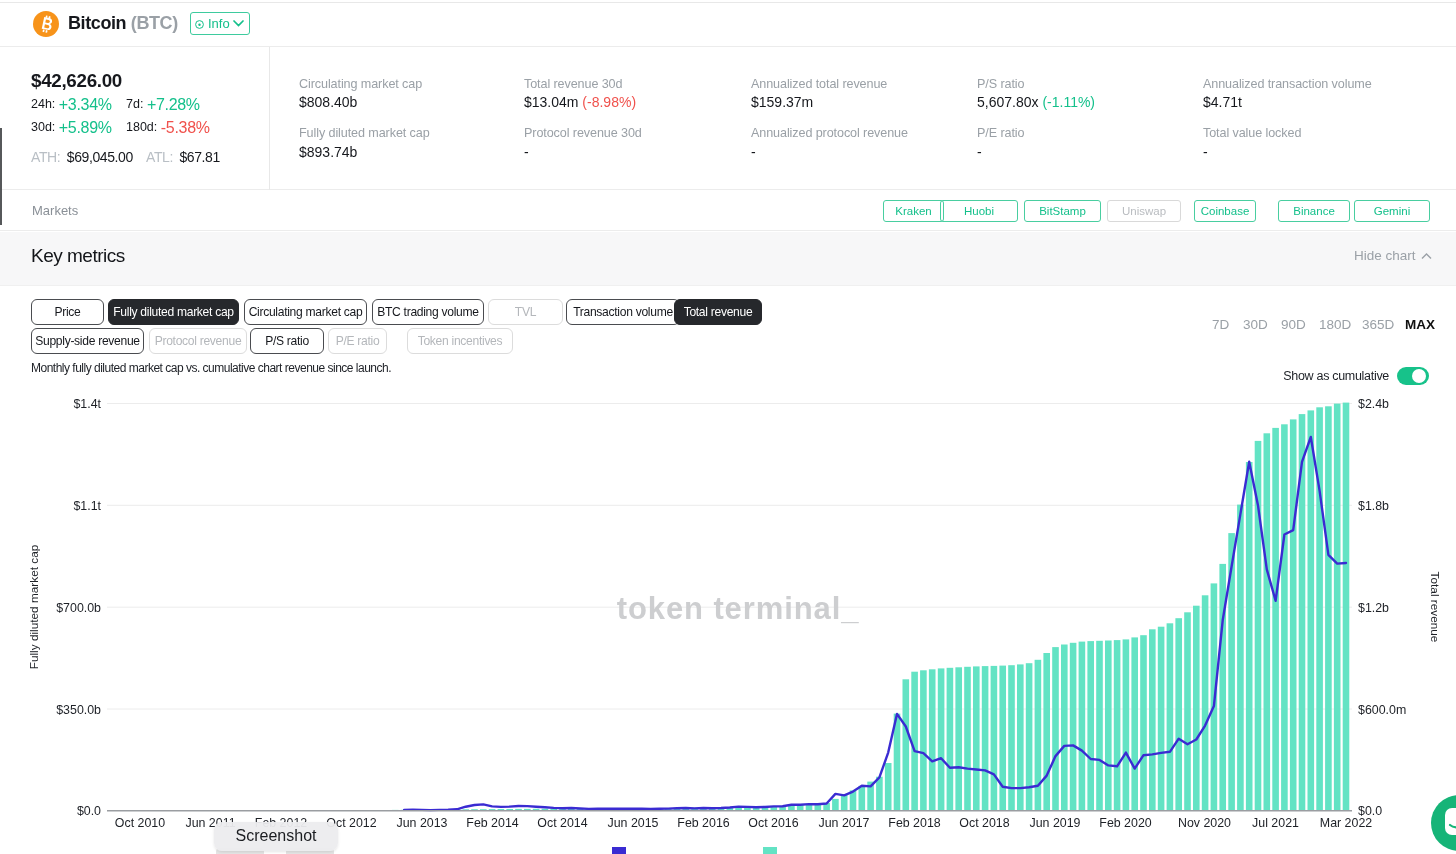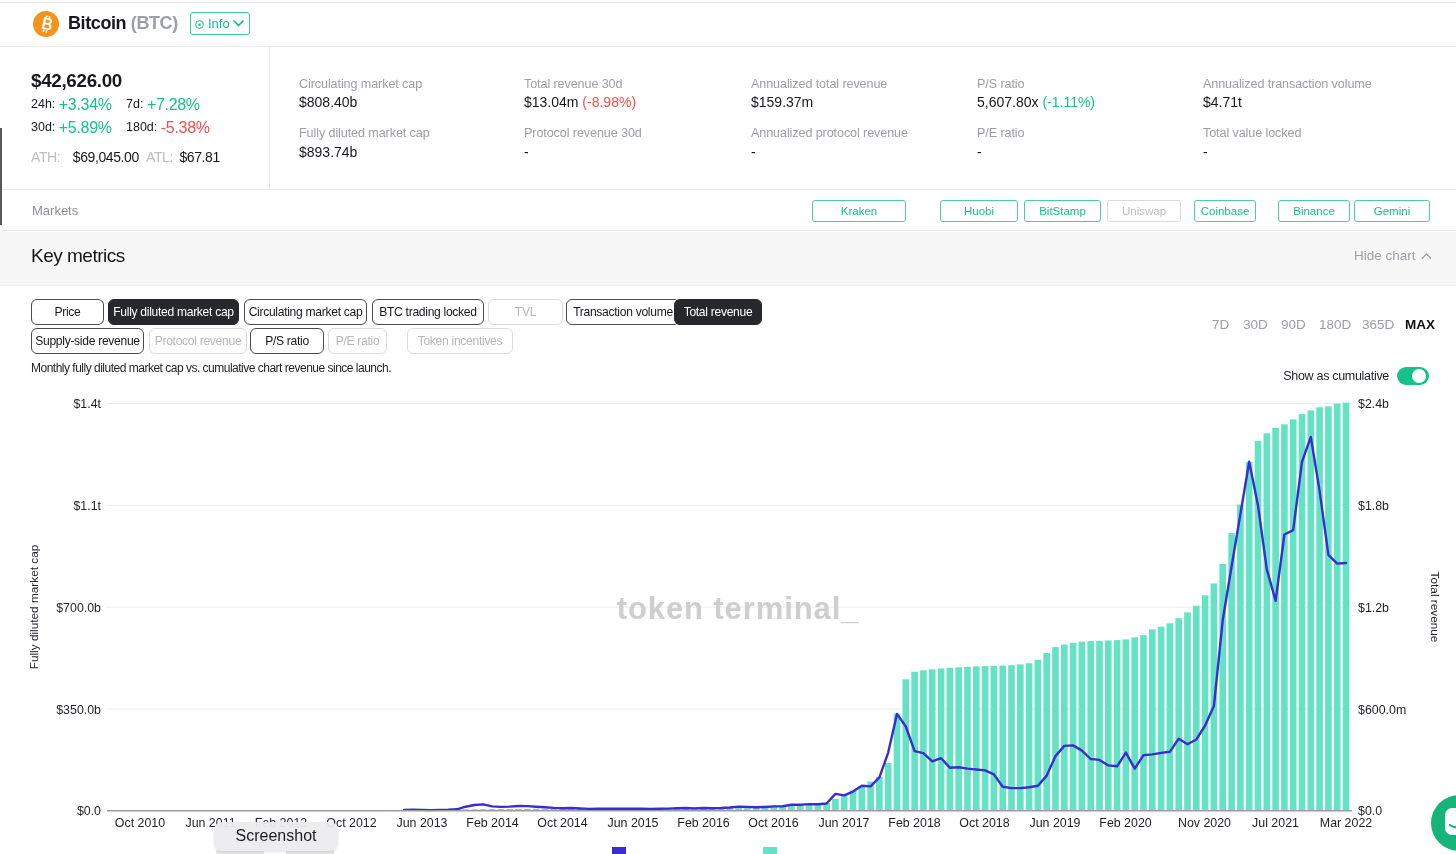--- a/index.html
+++ b/index.html
@@ -42,21 +42,21 @@
 </svg>
 
 <div class="abs" style="left:0;top:47px;width:1456px;height:143px;border-bottom:1px solid #ececec;background:#fff"></div>
 <div class="abs" style="left:269px;top:47px;width:1px;height:143px;background:#e8e8e8"></div>
 
 <div class="abs" style="left:31px;top:70px;font-size:18.8px;font-weight:700;letter-spacing:-0.3px">$42,626.00</div>
 <div class="abs" style="left:31px;top:96px;font-size:12.5px;line-height:16px"><span style="vertical-align:2px">24h:</span> <span class="green" style="font-size:16px;letter-spacing:-0.3px">+3.34%</span></div>
 <div class="abs" style="left:126px;top:96px;font-size:12.5px"><span style="vertical-align:2px">7d:</span> <span class="green" style="font-size:16px;letter-spacing:-0.3px">+7.28%</span></div>
 <div class="abs" style="left:31px;top:119px;font-size:12.5px"><span style="vertical-align:2px">30d:</span> <span class="green" style="font-size:16px;letter-spacing:-0.3px">+5.89%</span></div>
 <div class="abs" style="left:126px;top:119px;font-size:12.5px"><span style="vertical-align:2px">180d:</span> <span class="red" style="font-size:16px;letter-spacing:-0.3px">-5.38%</span></div>
-<div class="abs" style="left:31px;top:149px;font-size:14px;letter-spacing:-0.4px;color:#b9bfc5">ATH: <span style="color:#16181d;margin-left:9px">$69,045.00</span></div>
+<div class="abs" style="left:31px;top:149px;font-size:14px;letter-spacing:-0.4px;color:#b9bfc5">ATH: <span style="color:#16181d;margin-left:3px">$69,045.00</span></div>
 <div class="abs" style="left:146px;top:149px;font-size:14px;letter-spacing:-0.4px;color:#b9bfc5">ATL: <span style="color:#16181d;margin-left:3px">$67.81</span></div>
 
 <div class="abs grey" style="left:299px;top:77px;font-size:12.6px;letter-spacing:-0.1px">Circulating market cap</div>
 <div class="abs" style="left:299px;top:94px;font-size:14px">$808.40b</div>
 <div class="abs grey" style="left:299px;top:126px;font-size:12.6px;letter-spacing:-0.1px">Fully diluted market cap</div>
 <div class="abs" style="left:299px;top:144px;font-size:14px">$893.74b</div>
 <div class="abs grey" style="left:524px;top:77px;font-size:12.6px;letter-spacing:-0.1px">Total revenue 30d</div>
 <div class="abs" style="left:524px;top:94px;font-size:14px">$13.04m<span class="red"> (-8.98%)</span></div>
 <div class="abs grey" style="left:524px;top:126px;font-size:12.6px;letter-spacing:-0.1px">Protocol revenue 30d</div>
 <div class="abs" style="left:524px;top:144px;font-size:14px">-</div>
@@ -68,38 +68,38 @@
 <div class="abs" style="left:977px;top:94px;font-size:14px">5,607.80x<span class="green"> (-1.11%)</span></div>
 <div class="abs grey" style="left:977px;top:126px;font-size:12.6px;letter-spacing:-0.1px">P/E ratio</div>
 <div class="abs" style="left:977px;top:144px;font-size:14px">-</div>
 <div class="abs grey" style="left:1203px;top:77px;font-size:12.6px;letter-spacing:-0.1px">Annualized transaction volume</div>
 <div class="abs" style="left:1203px;top:94px;font-size:14px">$4.71t</div>
 <div class="abs grey" style="left:1203px;top:126px;font-size:12.6px;letter-spacing:-0.1px">Total value locked</div>
 <div class="abs" style="left:1203px;top:144px;font-size:14px">-</div>
 
 <div class="abs" style="left:0;top:191px;width:1456px;height:40px;border-bottom:1px solid #ececec;background:#fff"></div>
 <div class="abs" style="left:32px;top:203px;font-size:13px;color:#8a9097">Markets</div>
-<div class="mbtn" style="left:812px;width:94px">Kraken</div>
+<div class="mbtn" style="left:883px;width:61px">Kraken</div>
 <div class="mbtn" style="left:940px;width:78px">Huobi</div>
 <div class="mbtn" style="left:1024px;width:77px">BitStamp</div>
 <div class="mbtn dis" style="left:1107px;width:74px">Uniswap</div>
 <div class="mbtn" style="left:1194px;width:62px">Coinbase</div>
 <div class="mbtn" style="left:1278px;width:72px">Binance</div>
 <div class="mbtn" style="left:1354px;width:76px">Gemini</div>
 
 <div class="abs" style="left:0;top:232px;width:1456px;height:54px;background:#f7f7f8;border-bottom:1px solid #f0f0f0"></div>
 <div class="abs" style="left:31px;top:245px;font-size:19px;letter-spacing:-0.5px;color:#131519">Key metrics</div>
 <div class="abs" style="left:1354px;top:248px;font-size:13.5px;color:#9ba1a7">Hide chart <svg width="11" height="7" viewBox="0 0 11 7" style="margin-left:2px">
       <path d="M1 5.5L5.5 1 10 5.5" fill="none" stroke="#9ba1a7" stroke-width="1.4"></path>
     </svg></div>
 
 <div class="tbtn " style="left:31px;top:299px;width:73px">Price</div>
 <div class="tbtn sel" style="left:108px;top:299px;width:131px">Fully diluted market cap</div>
 <div class="tbtn " style="left:244px;top:299px;width:123px">Circulating market cap</div>
-<div class="tbtn " style="left:372px;top:299px;width:112px">BTC trading locked</div>
+<div class="tbtn " style="left:372px;top:299px;width:112px">BTC trading volume</div>
 <div class="tbtn dis" style="left:488px;top:299px;width:75px">TVL</div>
 <div class="tbtn " style="left:566px;top:299px;width:114px">Transaction volume</div>
 <div class="tbtn sel" style="left:674px;top:299px;width:88px">Total revenue</div>
 <div class="tbtn " style="left:31px;top:328px;width:113px">Supply-side revenue</div>
 <div class="tbtn dis" style="left:149px;top:328px;width:98px">Protocol revenue</div>
 <div class="tbtn " style="left:250px;top:328px;width:74px">P/S ratio</div>
 <div class="tbtn dis" style="left:328px;top:328px;width:59px">P/E ratio</div>
 <div class="tbtn dis" style="left:407px;top:328px;width:106px">Token incentives</div>
 
 <div class="abs grey" style="left:1212px;top:317px;font-size:13.5px">7D</div>

